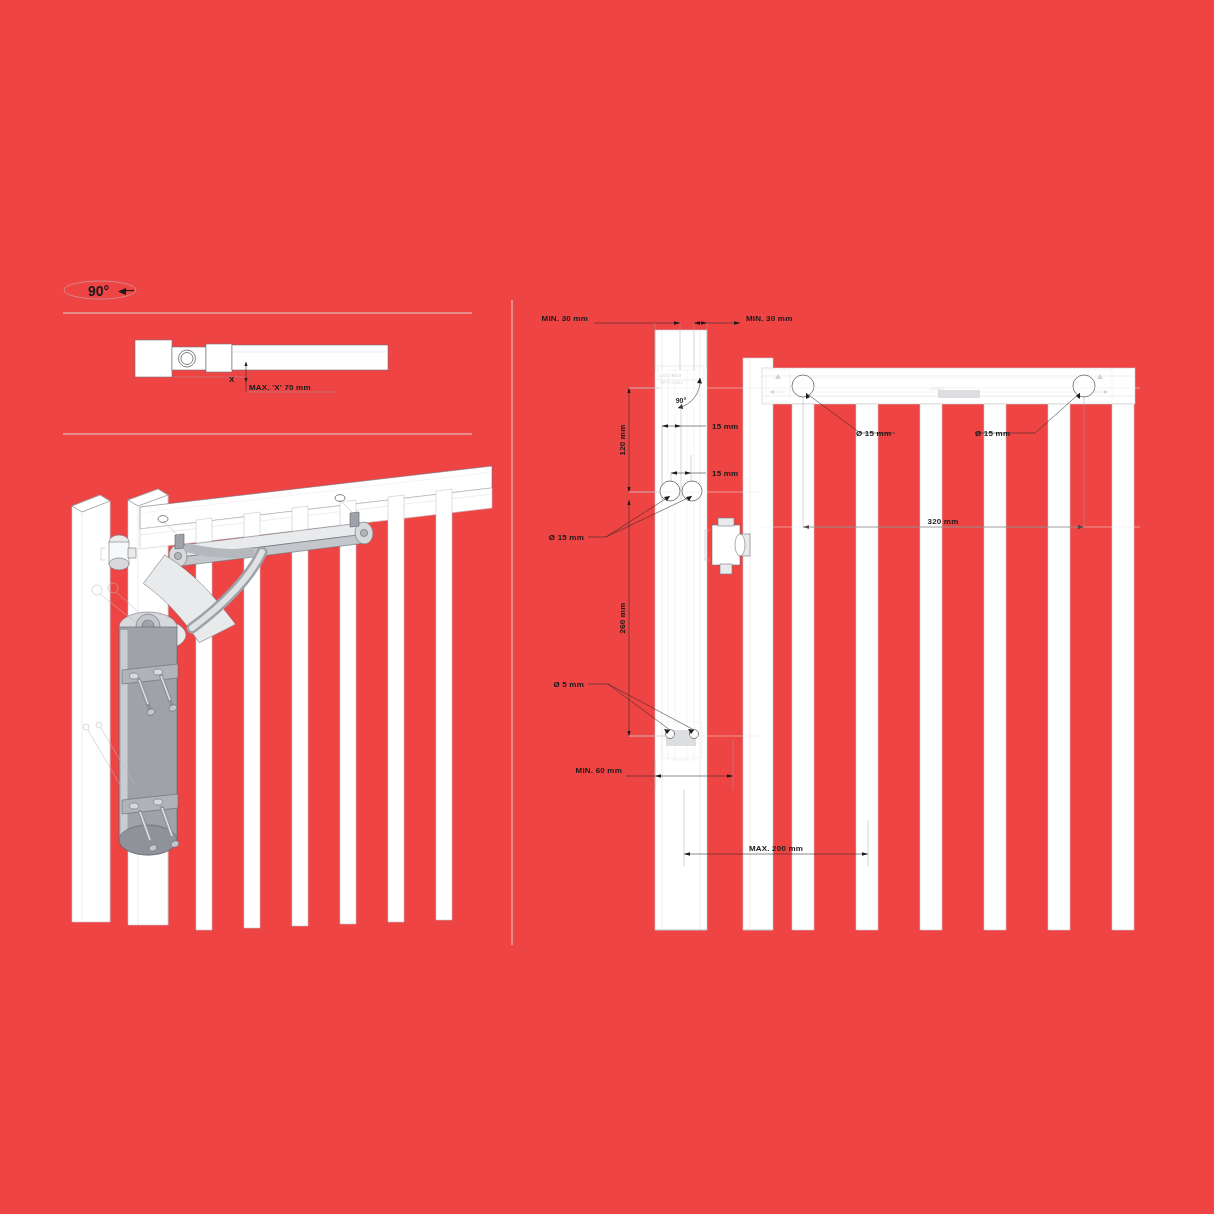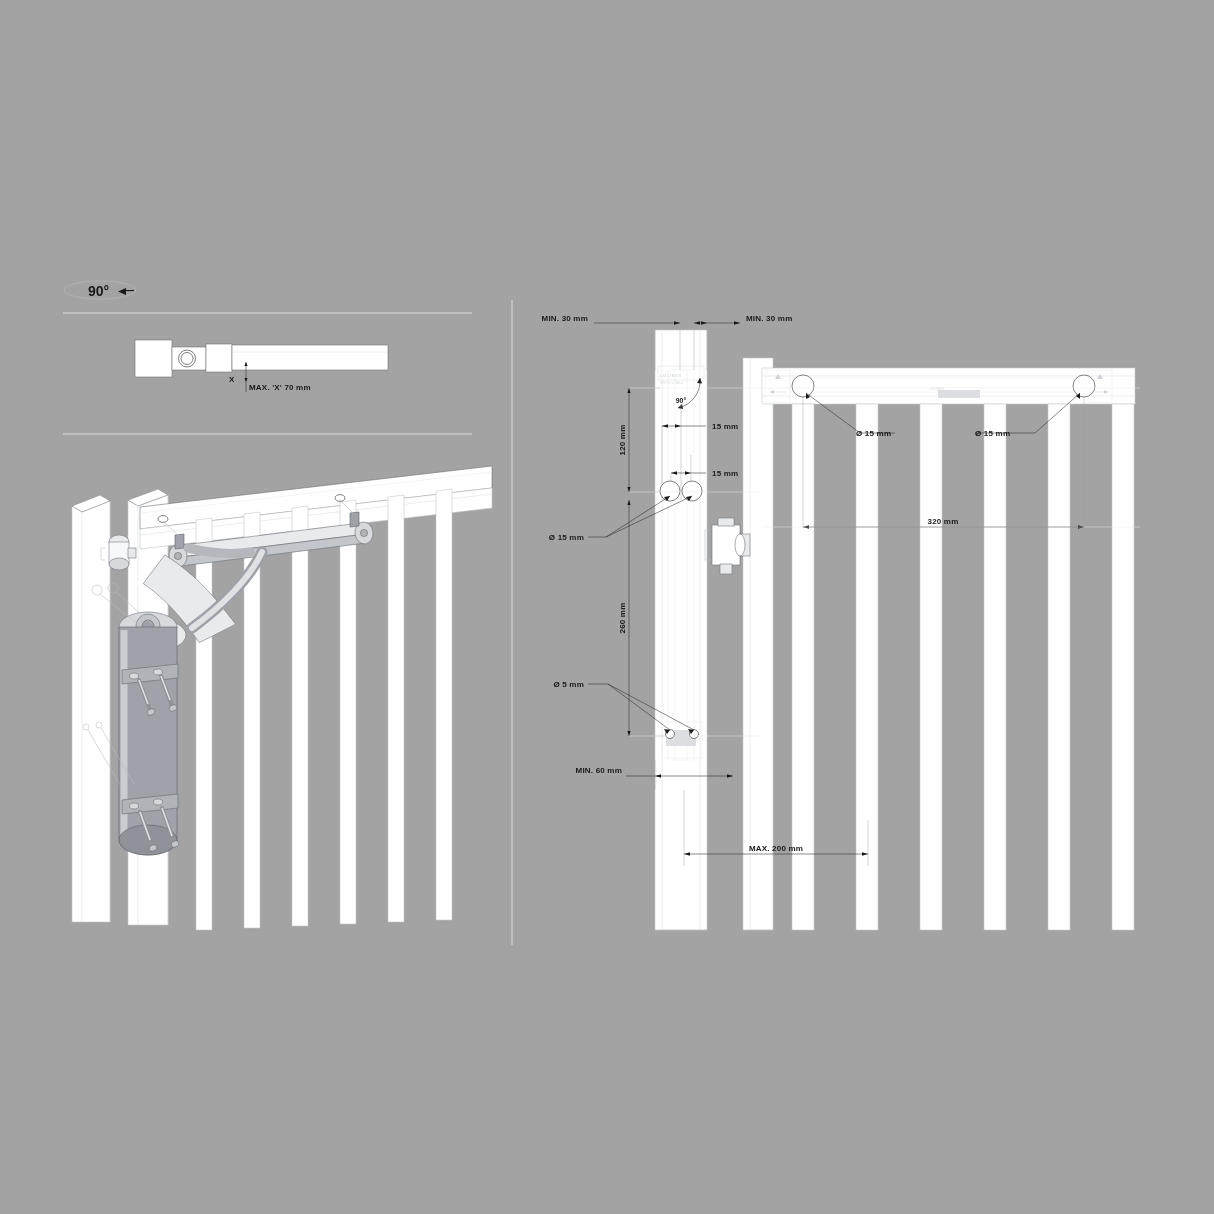--- a/index.html
+++ b/index.html
@@ -13,21 +13,21 @@
     height: 1214px;
     font-family: "Liberation Sans", sans-serif;
     overflow: hidden;
     position: relative;
   }
   #sheet {
     position: absolute;
     left: 0; top: 0;
     width: 1214px;
     height: 1214px;
-    background: #a3a3a3;
+    background: #ef4444;
   }
   svg.draw {
     position: absolute;
     left: 0; top: 0;
     width: 1214px;
     height: 1214px;
     display: block;
   }
   text {
     font-family: "Liberation Sans", sans-serif;

